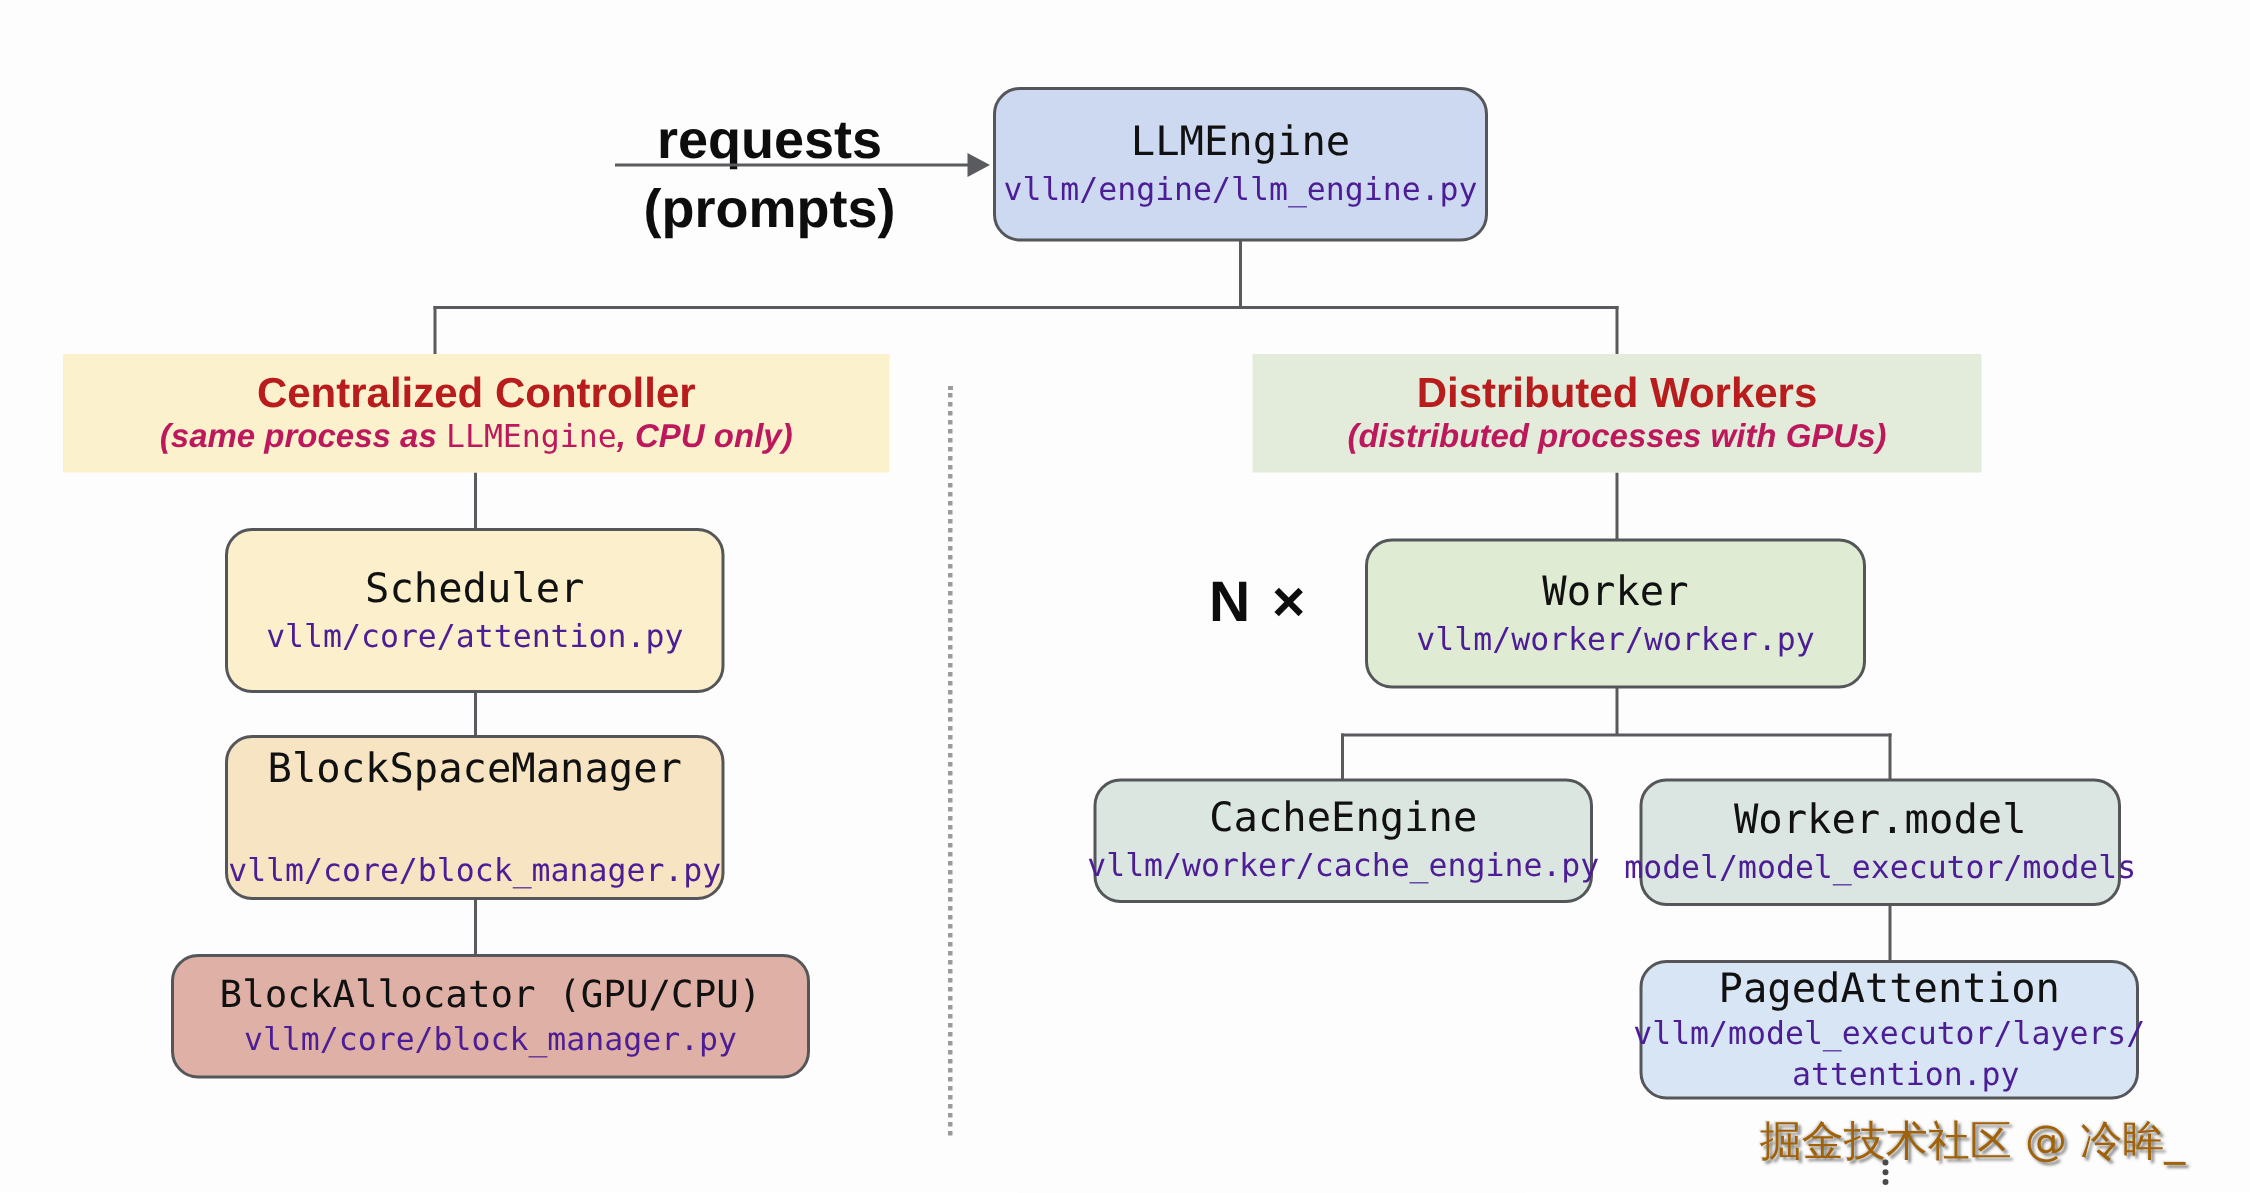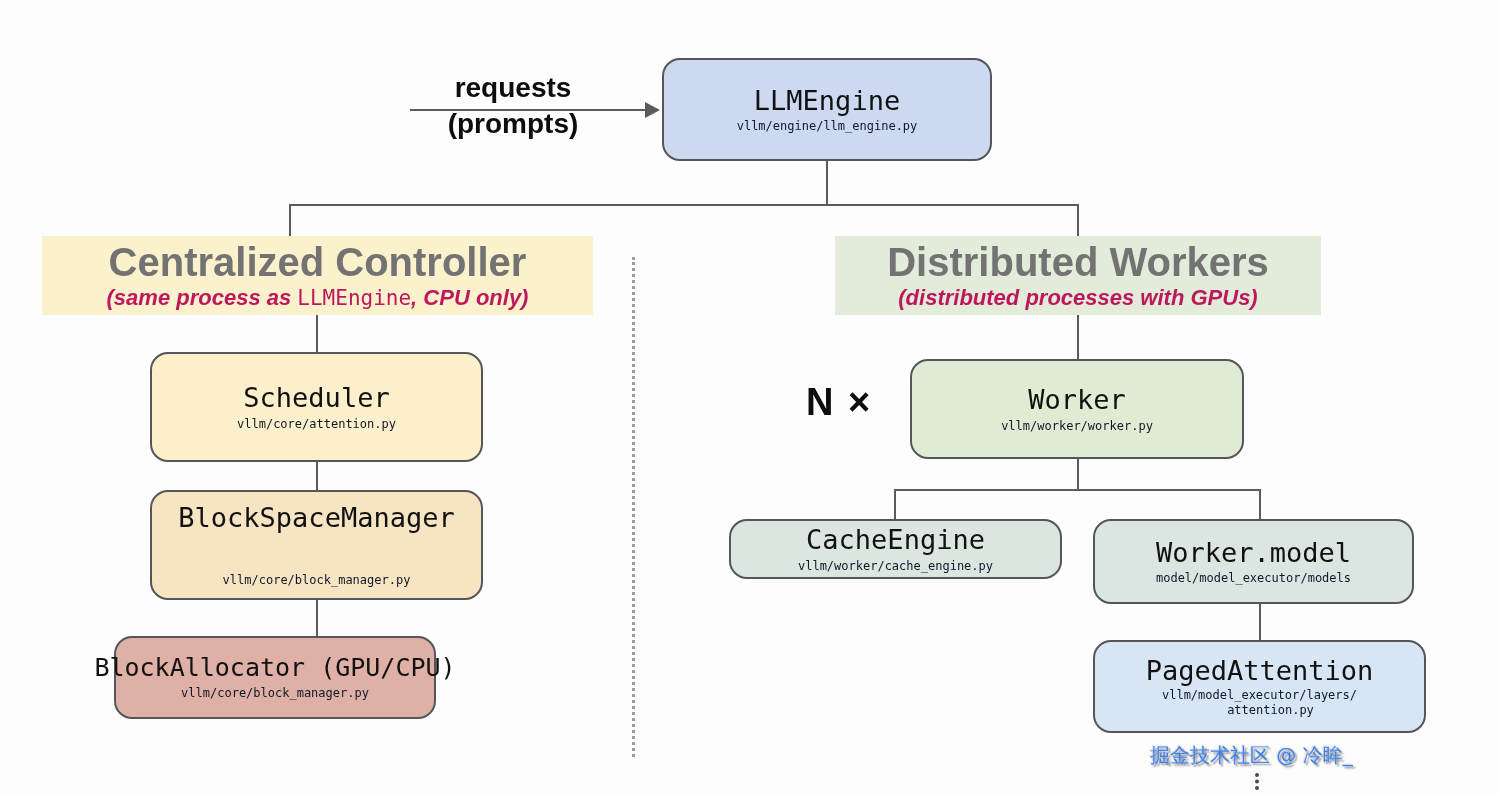--- a/index.html
+++ b/index.html
@@ -27,42 +27,42 @@
     text-align: center;
     font-family: "DejaVu Sans Mono", monospace;
   }
   .node .title {
     font-size: 27px;
     line-height: 1.15;
     color: #111;
     white-space: nowrap;
   }
   .node .path {
-    font-size: 12px;
+    font-size: 21px;
     line-height: 1.25;
-    color: #0f172a;
+    color: #4c1d95;
     margin-top: 3px;
     white-space: nowrap;
   }
   .node.small-title .title { font-size: 25px; }
 
   
   .section-header {
     position: absolute;
     display: flex;
     flex-direction: column;
     align-items: center;
     justify-content: center;
     text-align: center;
   }
   .section-header .hdr-title {
-    font-size: 40px;
+    font-size: 28px;
     font-weight: bold;
     line-height: 1.15;
-    color: #737373;
+    color: #b91c1c;
   }
   .section-header .hdr-sub {
     font-size: 22px;
     font-weight: bold;
     font-style: italic;
     line-height: 1.2;
     color: #be185d;
   }
   .section-header .hdr-sub .mono-inline {
     font-family: "DejaVu Sans Mono", monospace;
@@ -84,21 +84,21 @@
     border-left: 15px solid #5a5b5e;
   }
 
   
   .arrow-label {
     position: absolute;
     left: 398px; top: 70px;
     width: 230px;
     text-align: center;
     font-weight: bold;
-    font-size: 28px;
+    font-size: 36px;
     line-height: 1.28;
     color: #0d0d0d;
   }
 
   
   .multiplier {
     position: absolute;
     left: 806px; top: 381px;
     width: 80px;
     font-size: 38px;
@@ -114,23 +114,23 @@
     height: 500px;
     width: 0;
     border-left: 3px dotted #9b9b9b;
   }
 
   
   .watermark {
     position: absolute;
     left: 1150px; top: 742px;
     width: 330px;
-    text-align: left;
-    font-size: 20px;
-    color: #3b82f6;
+    text-align: center;
+    font-size: 28px;
+    color: #a16207;
     text-shadow: 2px 2px 2px rgba(110,110,110,0.85), -1px -1px 1px rgba(160,160,160,0.35);
     font-family: "DejaVu Sans", sans-serif;
     white-space: nowrap;
   }
   .watermark-dots {
     position: absolute;
     left: 1255px; top: 773px;
     height: 17px; width: 0;
     border-left: 4px dotted #4a4a4a;
   }
@@ -184,33 +184,33 @@
   <div class="node" style="left: 150px; top: 352px; width: 333px; height: 110px; background-color: rgb(251, 240, 203);">
     <div class="title">Scheduler</div>
     <div class="path">vllm/core/attention.py</div>
   </div>
 
   <div class="node" style="left: 150px; top: 490px; width: 333px; height: 110px; background-color: rgb(246, 228, 195); gap: 36px;">
     <div class="title">BlockSpaceManager</div>
     <div class="path">vllm/core/block_manager.py</div>
   </div>
 
-  <div class="node small-title" style="left: 114px; top: 636px; width: 322px; height: 83px; background-color: rgb(223, 176, 165);">
+  <div class="node small-title" style="left: 114px; top: 636px; width: 426px; height: 83px; background-color: rgb(223, 176, 165);">
     <div class="title">BlockAllocator (GPU/CPU)</div>
     <div class="path">vllm/core/block_manager.py</div>
   </div>
 
   <div class="multiplier">N ×</div>
 
   <div class="node" style="left: 910px; top: 359px; width: 334px; height: 100px; background-color: rgb(223, 236, 211);">
     <div class="title">Worker</div>
     <div class="path">vllm/worker/worker.py</div>
   </div>
 
-  <div class="node" style="left: 729px; top: 519px; width: 333px; height: 60px; background-color: rgb(219, 230, 225);">
+  <div class="node" style="left: 729px; top: 519px; width: 333px; height: 83px; background-color: rgb(219, 230, 225);">
     <div class="title">CacheEngine</div>
     <div class="path">vllm/worker/cache_engine.py</div>
   </div>
 
   <div class="node" style="left: 1093px; top: 519px; width: 321px; height: 85px; background-color: rgb(219, 230, 227);">
     <div class="title">Worker.model</div>
     <div class="path">model/model_executor/models</div>
   </div>
 
   <div class="node" style="left: 1093px; top: 640px; width: 333px; height: 93px; background-color: rgb(215, 229, 244);">

